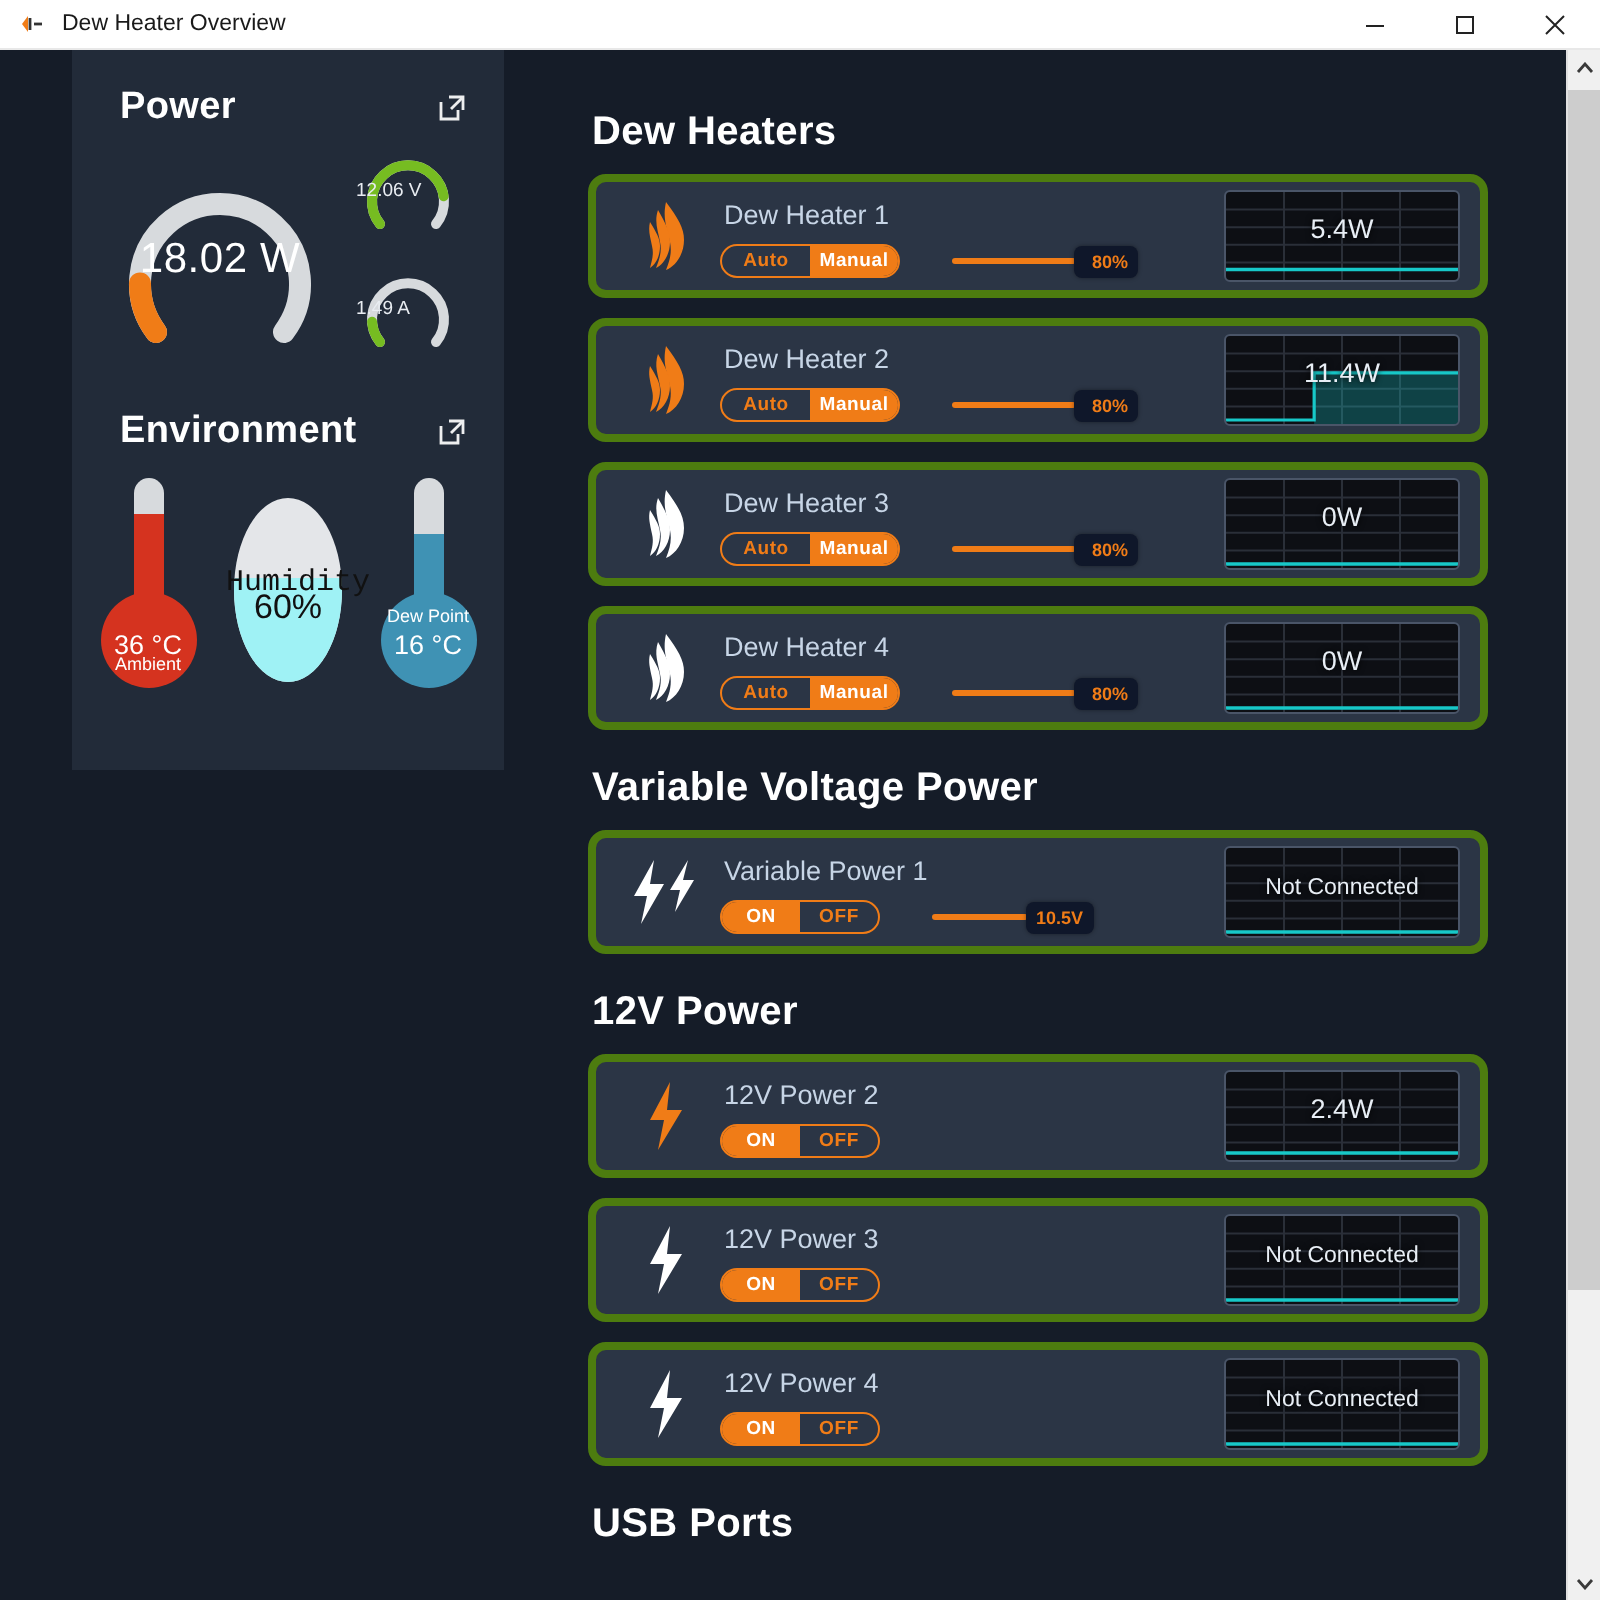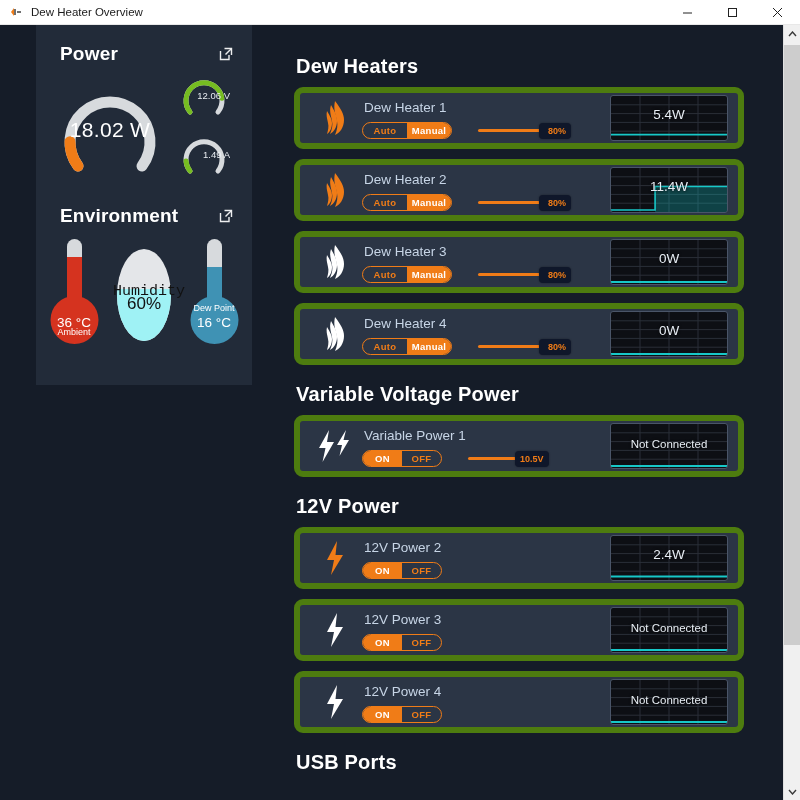--- a/index.html
+++ b/index.html
@@ -72,21 +72,21 @@
   }
   .gauge-main { position: relative; width: 132px; height: 100px; }
   .gauge-main .val {
     position: absolute; left: 0; right: 0; top: 40px;
     text-align: center; color: #ffffff;
     font-size: 21px; letter-spacing: .3px;
   }
   .gauge-small { position: relative; width: 52px; height: 50px; margin-bottom: 9px; }
   .gauge-small .val {
     position: absolute; left: 0; right: 0; top: 19px;
-    text-align: right; color: #e9edf2; font-size: 9.5px;
+    text-align: left; color: #e9edf2; font-size: 9.5px;
   }
   .gauge-col { display: flex; flex-direction: column; margin-left: 2px; margin-top: 4px; }
 
   
   .env-row {
     display: flex; align-items: flex-end; justify-content: center;
     gap: 12px; padding-top: 10px;
   }
   .thermo { position: relative; width: 54px; height: 110px; }
   .thermo .label {
@@ -115,21 +115,21 @@
   }
   .main-inner { padding: 30px 56px 0 42px; }
   .section-title {
     color: #ffffff; font-size: 20px; font-weight: bold;
     margin: 0 0 9px 2px; letter-spacing: .2px;
   }
   .section-title.spaced { margin-top: 18px; }
 
   .card {
     background: #2b3545;
-    border: 6px solid #4d7c0f;
+    border: 4px solid #4d7c0f;
     border-radius: 9px;
     height: 62px;
     display: flex; align-items: center;
     margin-bottom: 10px;
     padding: 0 10px 0 8px;
     position: relative;
   }
   .card-icon {
     width: 54px; flex: 0 0 54px;
     display: flex; align-items: center; justify-content: center;

